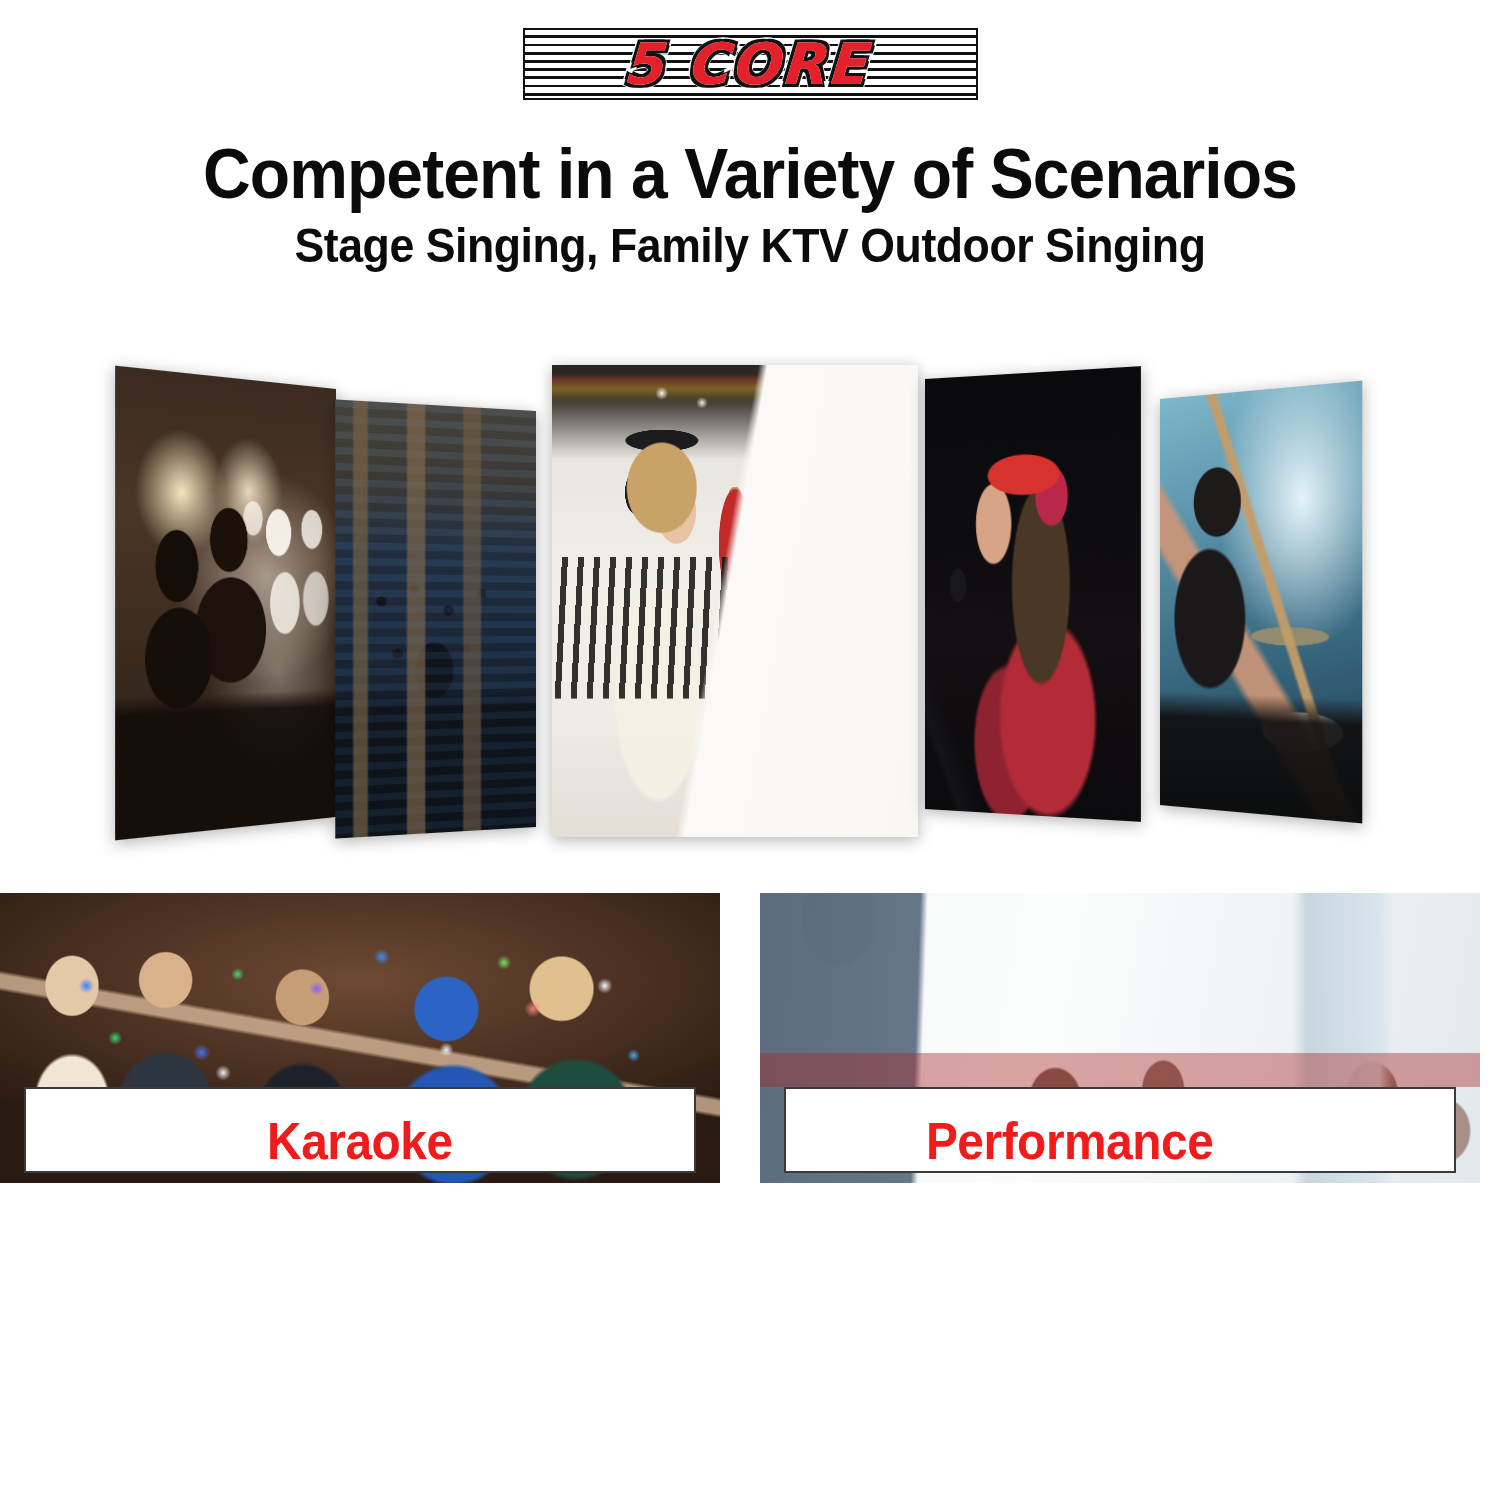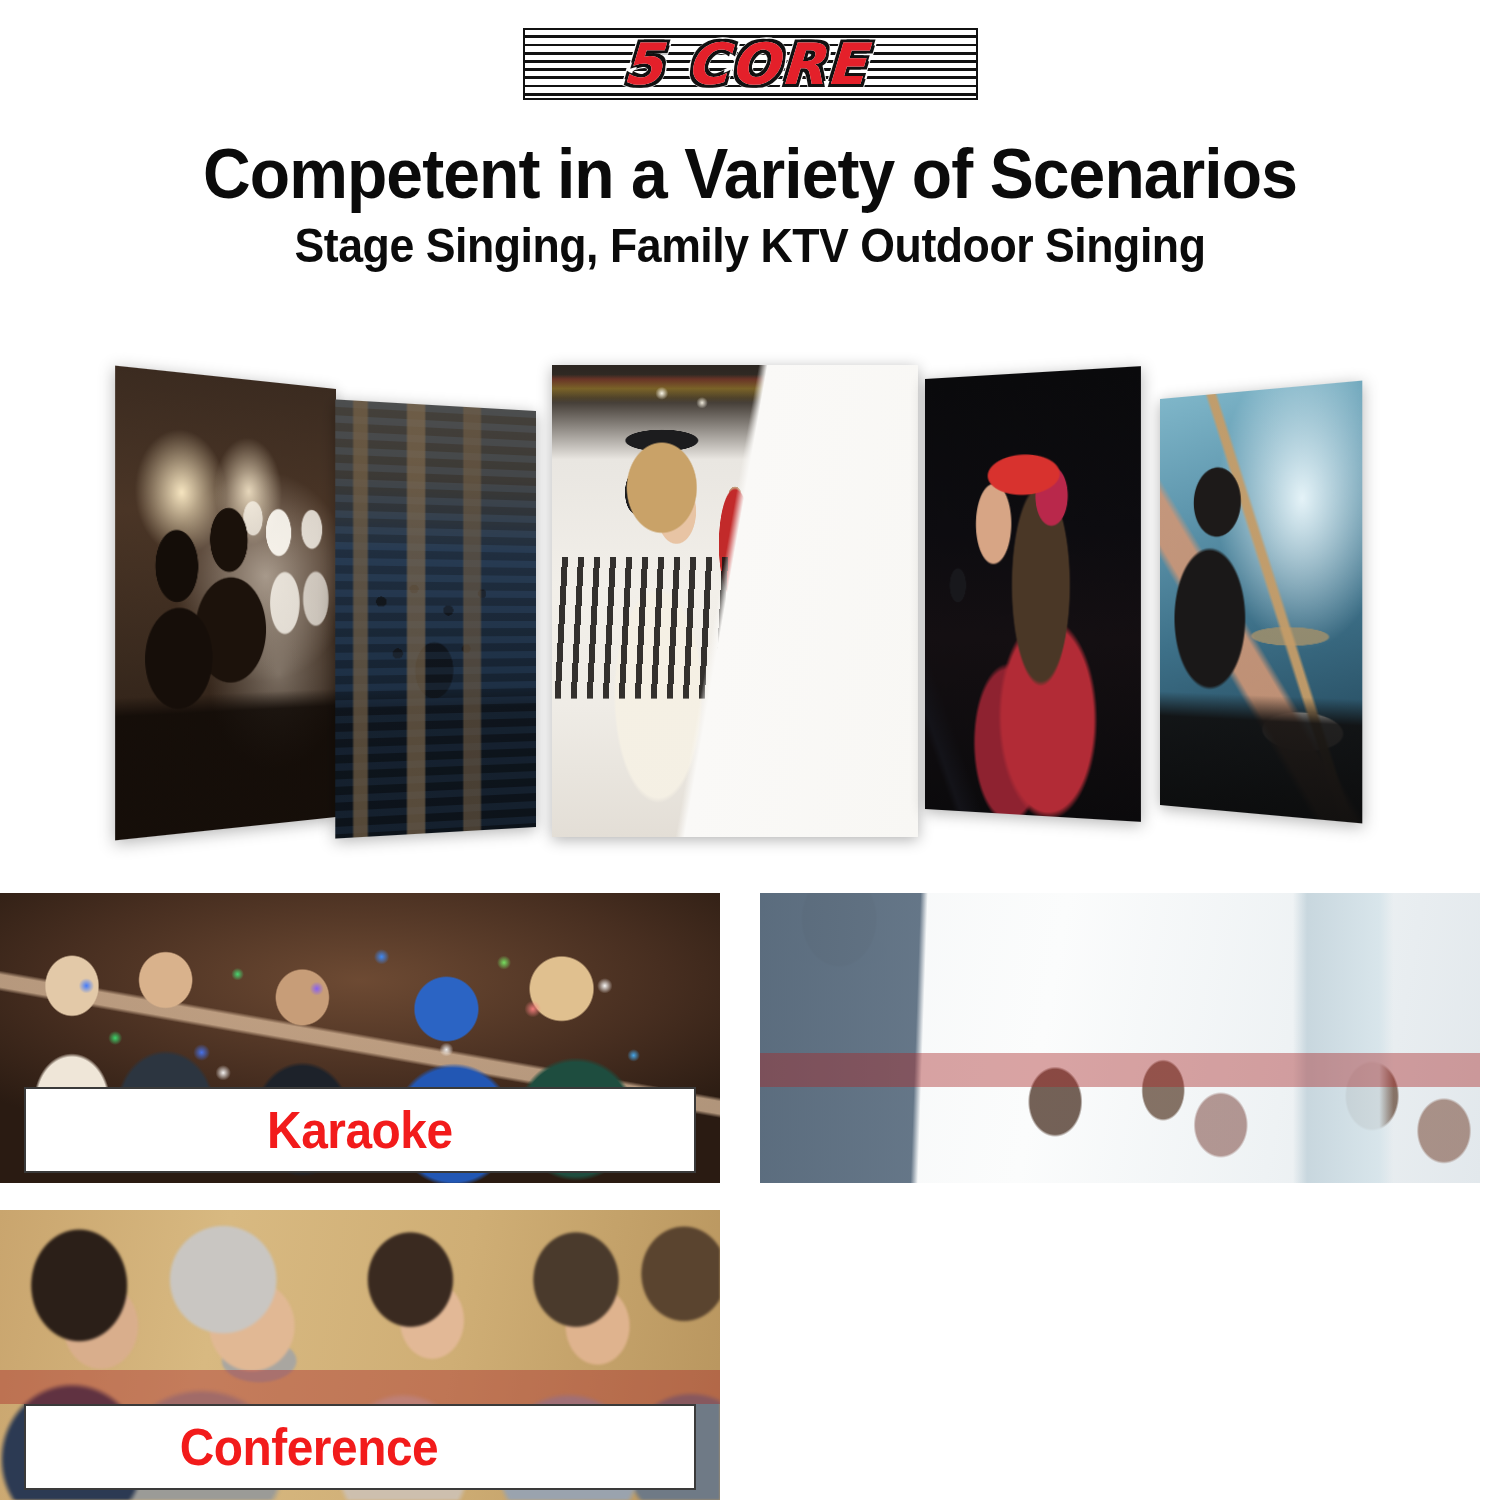--- a/index.html
+++ b/index.html
@@ -250,21 +250,21 @@
   .cell { position:relative; overflow:hidden; }
   .cell-img { position:absolute; inset:0; }
   .caption-bar {
     position:absolute;
     left:24px; right:24px;
     bottom:10px;
     height:86px;
     background:#ffffff;
     border:2px solid #3a3a3a;
     display:flex;
-    align-items:center;
+    align-items:flex-end;
     justify-content:center;
   }
   .caption-text {
     color:#f21b1b;
     font-family:"Liberation Sans", sans-serif;
     font-weight:bold;
     font-size:52px;
     letter-spacing:-0.5px;
     transform:scaleX(0.92);
     white-space:nowrap;
@@ -459,24 +459,20 @@
   <div class="cell">
     <div class="cell-img karaoke"></div>
     <div class="caption-bar">
       <span class="caption-text">Karaoke</span>
     </div>
   </div>
 
   <div class="cell">
     <div class="cell-img performance"></div>
     <div class="redwash"></div>
-  </div>
-
-  <div class="cell">
-    <div class="cell-img conference"></div>
-    <div class="redwash"></div>
     <div class="caption-bar">
-      <span class="caption-text cap-off-left">Conference</span>
+      <span class="caption-text cap-off-left">Performance</span>
     </div>
   </div>
 
 
+
 </div>
 
 </body></html>

